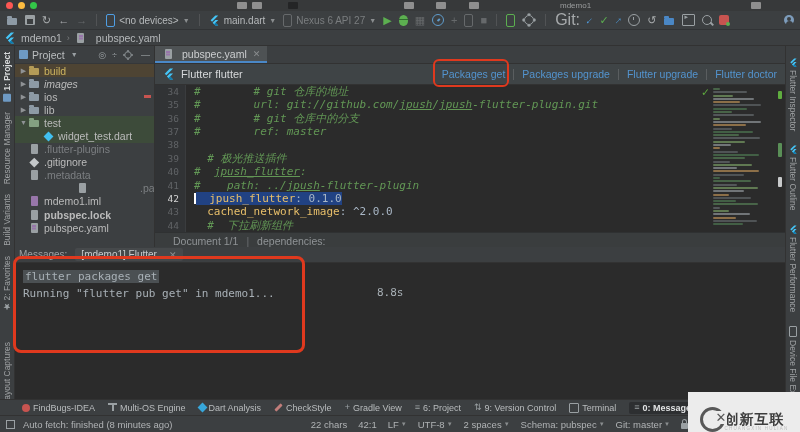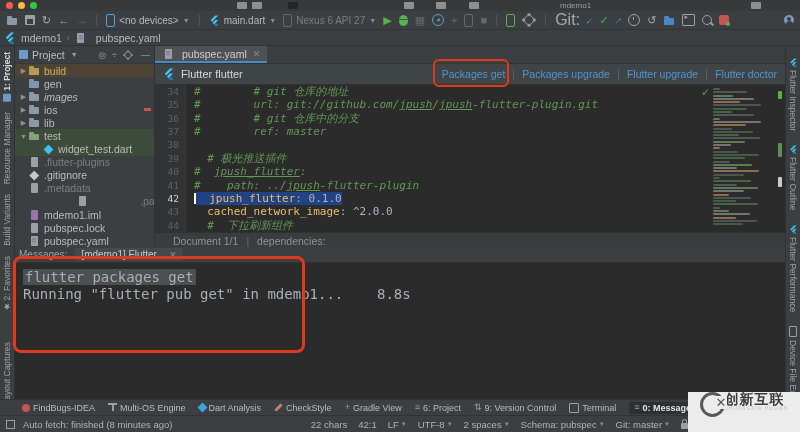--- a/index.html
+++ b/index.html
@@ -122,21 +122,21 @@
   .stripe-mark{position:absolute;right:3px;width:4px;border-radius:1px}
   #crumbbar{height:16px;background:#3a3d3e;border-top:1px solid #2f3132;display:flex;align-items:center;
             gap:8px;padding-left:18px;font-size:10.5px;color:#8f9396;box-sizing:border-box}
   #crumbbar .csep{color:#6a6d6f}
   
   #messages{left:15px;top:247px;width:770px;height:152px}
   #msgheader{height:15px;background:#3c3f41;border-bottom:1px solid #323232;display:flex;align-items:center;
              gap:8px;padding-left:4px;font-size:10px;color:#9da0a3}
   #msgtab{background:#46494b;color:#c7cacc;padding:0 6px;height:13px;display:flex;align-items:center;gap:12px;border-radius:2px}
   #msgtab .close{color:#8a8d8f;font-size:9px}
-  #console{height:137px;background:#2b2b2b;font-family:"DejaVu Sans Mono",monospace;font-size:14px;color:#a8b0b6;
+  #console{height:137px;background:#2b2b2b;font-family:"DejaVu Sans Mono",monospace;font-size:11px;color:#a8b0b6;
            padding:6px 0 0 8px;box-sizing:border-box;position:relative}
   .conline{height:16.5px;line-height:16.5px;white-space:pre}
   .conline .hl{background:#4b5053;padding:0 2px}
   #duration{position:absolute;left:362px;top:23px}
   
   #bottombar{left:0;top:399px;width:800px;height:16px;background:#3c3f41;border-top:1px solid #323232;
              display:flex;align-items:center;gap:13px;padding-left:22px;box-sizing:border-box;font-size:9px;color:#b9bcbe;overflow:hidden}
   .bbitem{display:flex;align-items:center;gap:3px;white-space:nowrap}
   .bbitem.active{background:#2d2f31;color:#e2e4e5;font-weight:bold;padding:1px 5px;border-radius:2px}
   .bi{display:inline-block;position:relative}
@@ -155,21 +155,21 @@
   #sb-right{margin-left:auto;display:flex;align-items:center;gap:11px}
   .sitem{display:flex;align-items:center;gap:2px;white-space:nowrap}
   .sitem .dd{font-size:6px;color:#8a8d8f}
   .ic-lock{width:7px;height:6px;background:#9aa0a3;border-radius:1px;position:relative;margin-top:3px}
   .ic-lock::before{content:'';position:absolute;left:1px;top:-4px;width:3px;height:4px;border:1px solid #9aa0a3;border-bottom:none;border-radius:3px 3px 0 0}
   .ic-face{width:9px;height:9px;border-radius:50%;background:#c79046;position:relative}
   .ic-face::before{content:'';position:absolute;left:2px;top:2.5px;width:1.5px;height:1.5px;background:#3c3f41;box-shadow:3.5px 0 0 #3c3f41;border-radius:50%}
   .ic-face::after{content:'';position:absolute;left:2px;top:5.5px;width:5px;height:1.5px;background:#3c3f41;border-radius:0 0 2px 2px}
   
   #watermark{left:688px;top:392px;width:112px;height:40px;background:#ececec;z-index:40;display:flex;
-             align-items:flex-start;justify-content:center;}
+             align-items:flex-end;justify-content:center;}
   #wm-logo{width:19px;height:19px;border:3px solid #585858;border-radius:50%;position:relative;flex:0 0 auto}
   #wm-logo::after{content:'✕';position:absolute;right:-5px;top:1px;font-size:13px;font-weight:bold;color:#585858;background:#ececec;line-height:1}
   #wm-text{display:flex;flex-direction:column;line-height:1.1}
   #wm-name{font-size:14px;font-weight:bold;color:#3d3d3d;letter-spacing:1px}
   #wm-sub{font-size:4.5px;color:#bdbdbd;letter-spacing:1.2px}
   
   .anno{position:absolute;border:2.5px solid #df391e;border-radius:6px;z-index:50;pointer-events:none}
   #anno-pkg{left:433px;top:59px;width:72px;height:24px}
   #anno-console{left:13px;top:256px;width:286px;height:91px;border-width:3px;border-radius:8px}
 </style>
@@ -323,25 +323,20 @@
     <span class="ph-ic">÷</span>
     <span class="ic ic-gear" style="transform:scale(.7)"></span>
     <span class="ph-ic">—</span>
   </div>
   <div id="tree">
       <div class="trow row-build" style="padding-left: 4px;">
         <span class="tarrow">▶</span>
         <span class="tico folder folder-build"></span>
         <span class="tlabel build">build</span>
       </div>
-      <div class="trow" style="padding-left: 4px;">
-        <span class="tarrow"></span>
-        <span class="tico folder folder-gen"></span>
-        <span class="tlabel">gen</span>
-      </div>
       <div class="trow" style="padding-left: 4px; font-style: italic;">
         <span class="tarrow">▶</span>
         <span class="tico folder folder"></span>
         <span class="tlabel">images</span>
       </div>
       <div class="trow" style="padding-left: 4px;">
         <span class="tarrow">▶</span>
         <span class="tico folder folder"></span>
         <span class="tlabel">ios</span>
         <span class="vcsmark"></span>
@@ -379,21 +374,21 @@
       <div class="trow" style="padding-left: 4px; gap: 48px;">
         <span class="tarrow"></span>
         <span class="tico file"></span>
         <span class="tlabel dim">.packages</span>
       </div>
       <div class="trow" style="padding-left: 4px;">
         <span class="tarrow"></span>
         <span class="tico iml"></span>
         <span class="tlabel">mdemo1.iml</span>
       </div>
-      <div class="trow" style="padding-left: 4px;">
+      <div class="trow" style="padding-left: 4px; font-weight: bold;">
         <span class="tarrow"></span>
         <span class="tico file"></span>
         <span class="tlabel">pubspec.lock</span>
       </div>
       <div class="trow" style="padding-left: 4px;">
         <span class="tarrow"></span>
         <span class="tico yaml"></span>
         <span class="tlabel">pubspec.yaml</span>
       </div>
     </div>

